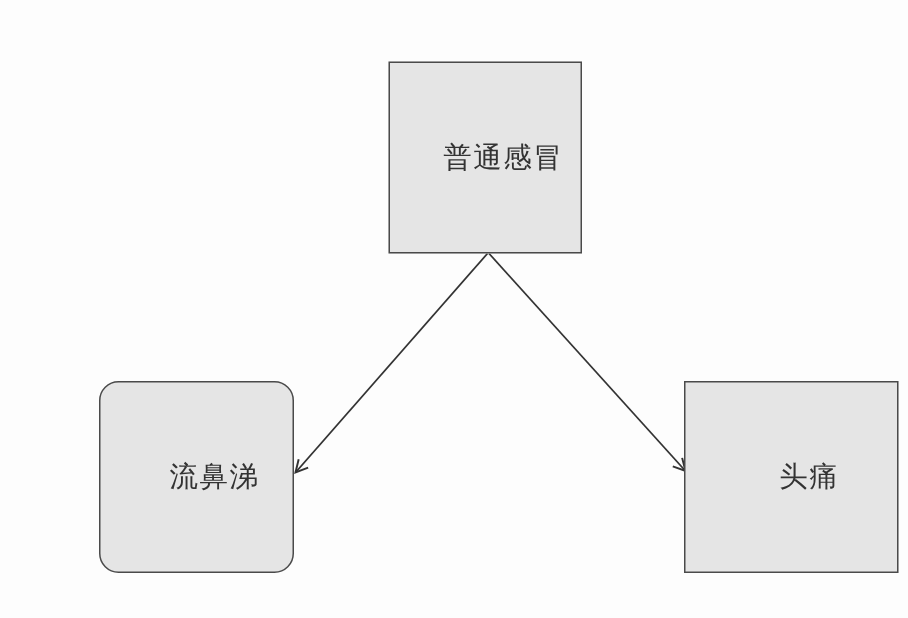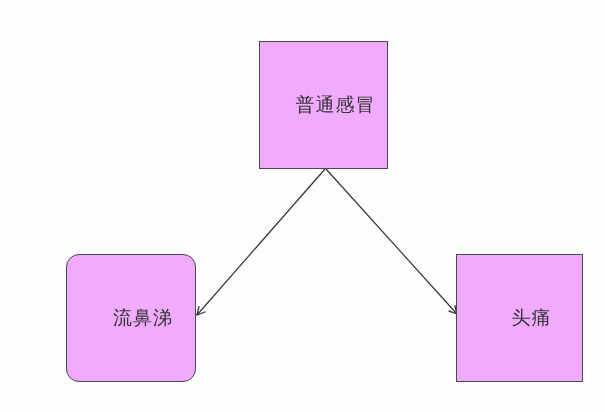--- a/index.html
+++ b/index.html
@@ -23,42 +23,42 @@
   .edges {
     position: absolute;
     left: 0; top: 0;
     width: 605px;
     height: 412px;
     pointer-events: none;
   }
   .node {
     position: absolute;
     box-sizing: border-box;
-    background: #f0abfc;
+    background: #e5e5e5;
     border: 1.5px solid #4a4a4a;
     display: flex;
     align-items: center;
     justify-content: center;
     color: #333333;
     font-size: 19px;
     letter-spacing: 1px;
     text-align: center;
     padding-left: 24px;
   }
   #node-common-cold {
     left: 259px; top: 41px;
     width: 129px; height: 128px;
   }
   #node-runny-nose {
     left: 66px; top: 254px;
     width: 130px; height: 128px; border-radius: 13px;
   }
   #node-headache {
     left: 456px; top: 254px;
-    width: 127px; height: 128px;
+    width: 143px; height: 128px;
   }
 </style>
 </head>
 <body>
 
 <div class="canvas">
 
   <svg class="edges" viewBox="0 0 605 412" xmlns="http://www.w3.org/2000/svg">
     <defs>
       <marker id="arrowhead" viewBox="0 0 12 12" refX="10" refY="6" markerWidth="12" markerHeight="12" markerUnits="userSpaceOnUse" orient="auto">

